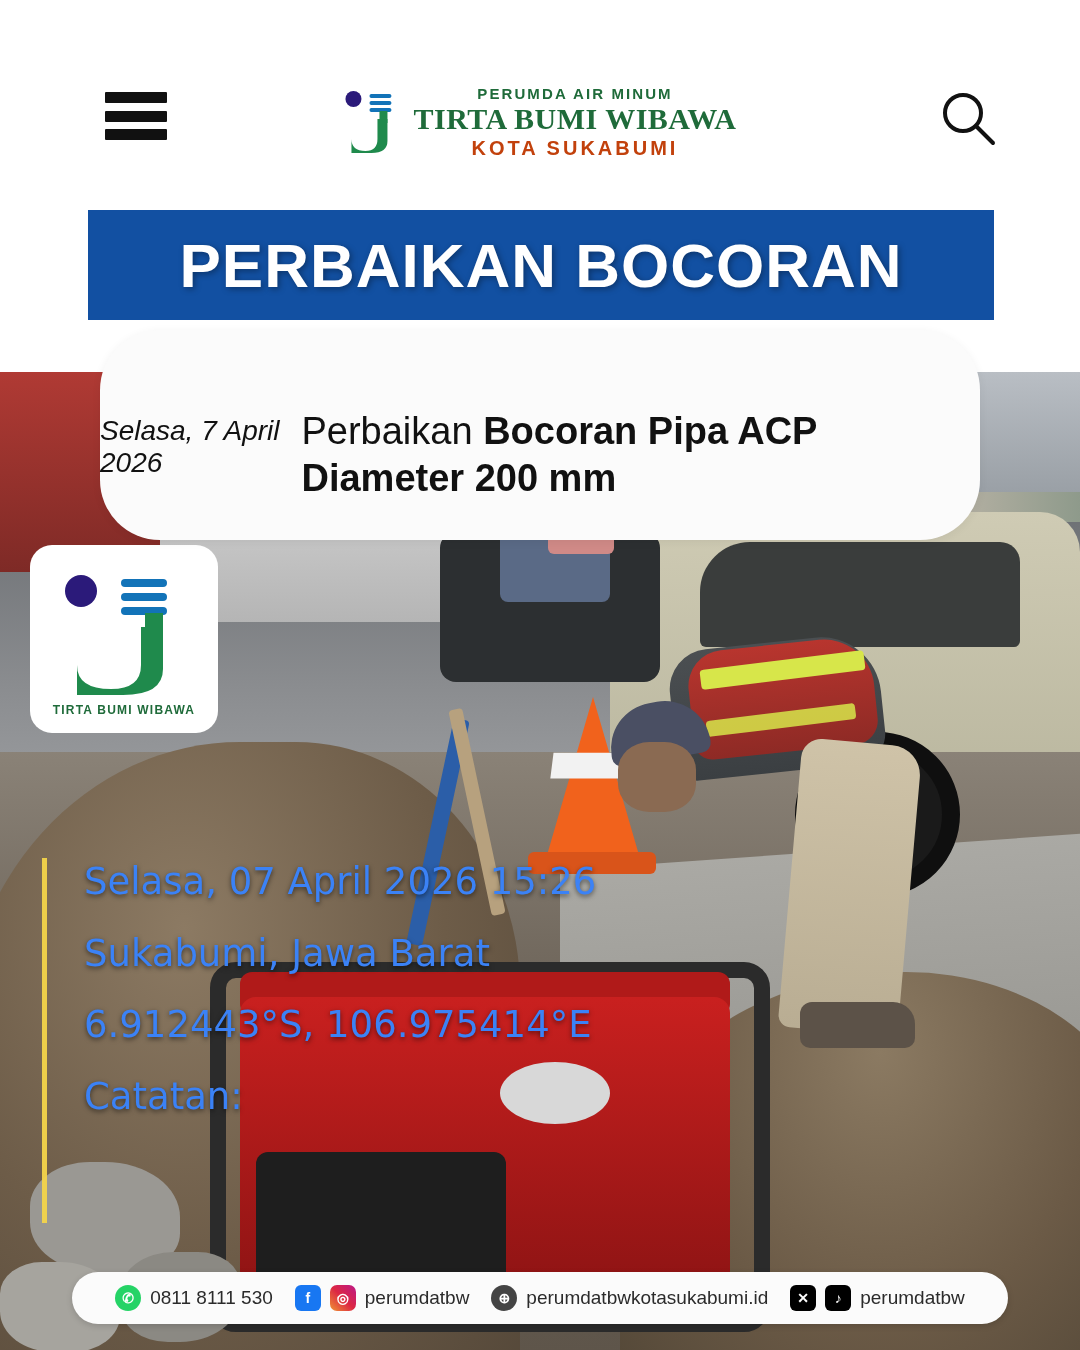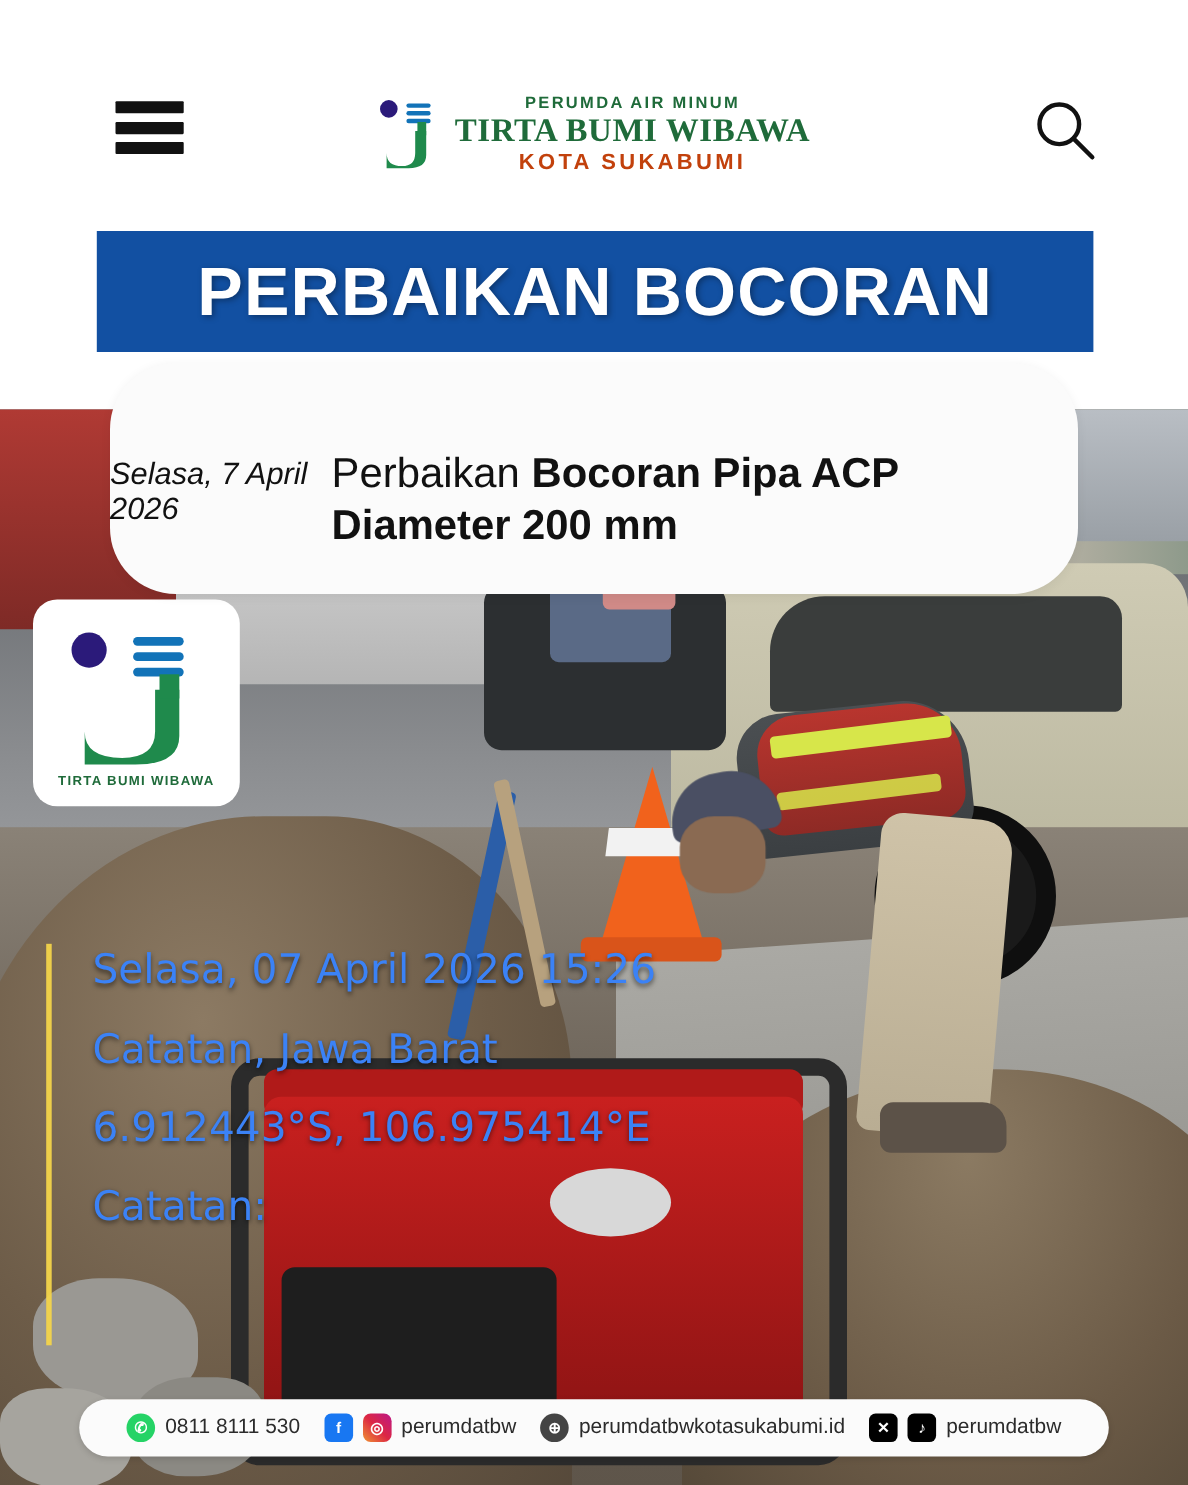--- a/index.html
+++ b/index.html
@@ -448,21 +448,21 @@
       <path d="M36 52 L36 92 Q36 106 54 106 Q70 106 70 92 L70 52 Z" fill="#ffffff"></path>
       <path d="M86 44 L104 44 L104 66 L86 66 Z" fill="#1f8a4c"></path>
     </svg>
     <div class="cap">TIRTA BUMI WIBAWA</div>
   </div>
 
   <div class="stamp-bar"></div>
   <div class="stamp">
     <div class="s-line">Selasa, 07 April 2026 15:26</div>
     <div class="s-gap"></div>
-    <div class="s-line">Catatan, Jawa Barat</div>
+    <div class="s-line">Sukabumi, Jawa Barat</div>
     <div class="s-gap"></div>
     <div class="s-line">6.912443°S, 106.975414°E</div>
     <div class="s-gap"></div>
     <div class="s-line">Catatan:</div>
   </div>
 
   <div class="footer">
     <div class="f-item">
       <span class="ic ic-wa">✆</span>
       <span class="f-text">0811 8111 530</span>

